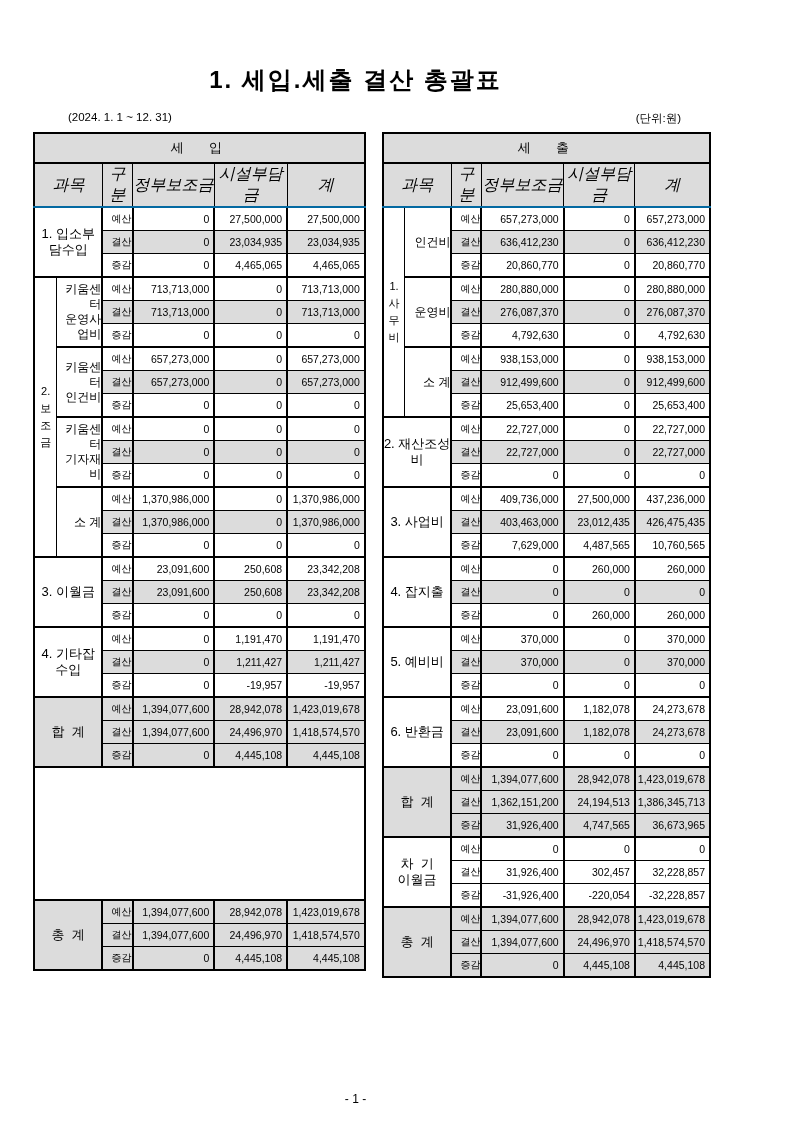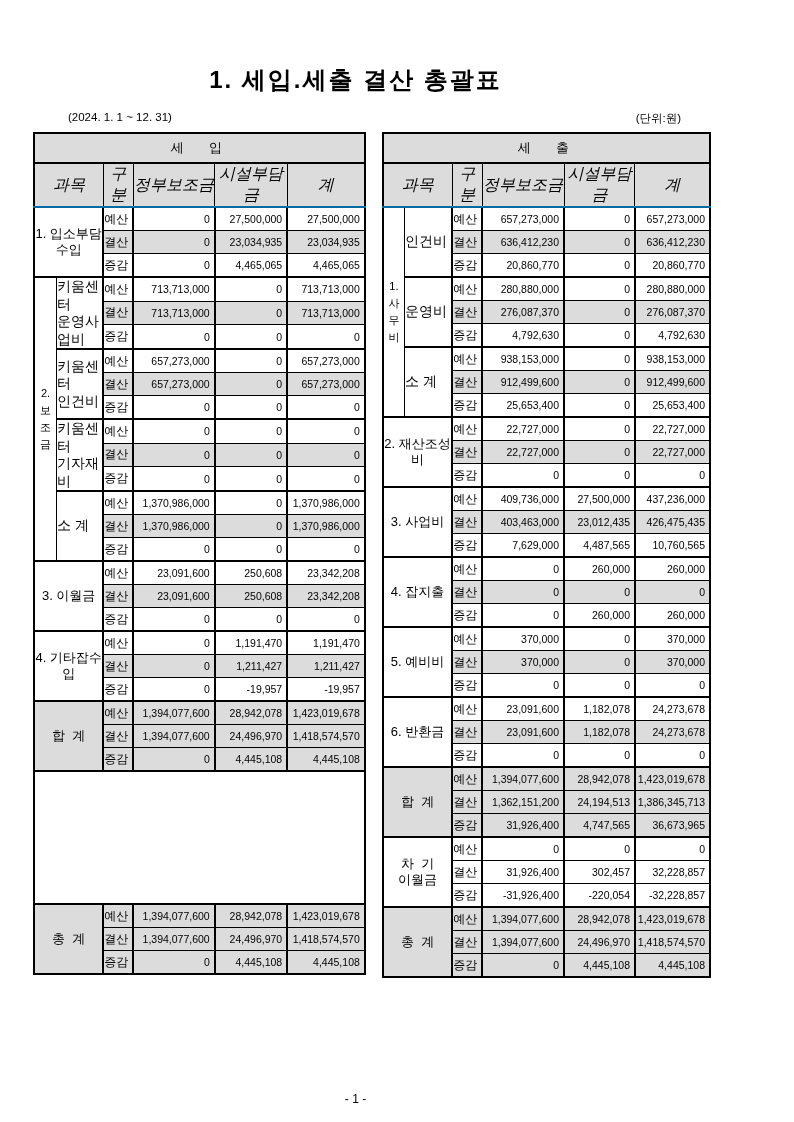--- a/index.html
+++ b/index.html
@@ -11,23 +11,23 @@
   .unit{position:absolute;top:111px;right:30px;font-size:11.5px;text-align:center;}
   .tables{position:absolute;left:33px;top:132px;display:flex;align-items:flex-start;gap:16px;}
   table{border-collapse:collapse;table-layout:fixed;border:2px solid #000;}
   td,th{border:1px solid #000;overflow:hidden;padding:0;}
   th.h1{height:28px;font-size:13px;font-weight:400;letter-spacing:6px;
         background:#dcdcdc;border-bottom:2px solid #000;}
   th.h2{height:27px;font-size:16px;font-weight:400;background:#dcdcdc;
         border-bottom:2px solid #0369a1;font-style:italic;}
   td{height:22px;font-size:10.5px;background:#fff;}
   .num{text-align:right;padding-right:4px;border-left:2px solid #000;}
-  .gu{text-align:left;font-size:12px;border-left:2px solid #000;border-right:2px solid #000;font-family:Liberation Mono, monospace;}
+  .gu{text-align:right;font-size:10px;border-left:2px solid #000;border-right:2px solid #000;font-family:Liberation Mono, monospace;}
   .lab{text-align:center;font-size:13px;white-space:pre-line;line-height:1.25;}
-  .slab{text-align:left;font-size:14px;white-space:pre-line;line-height:1.25;}
+  .slab{text-align:right;font-size:12px;white-space:pre-line;line-height:1.25;}
   .glab{text-align:center;font-size:11px;white-space:pre-line;line-height:1.55;}
   .shade{background:#dcdcdc;}
   tr.sec>td{border-top:2px solid #000;}
   td.blank{background:#fff;}
   .footer{position:absolute;bottom:16px;left:0;width:100%;text-align:center;font-size:12px;}
 </style>
 </head>
 <body>
 
 <div class="page">

